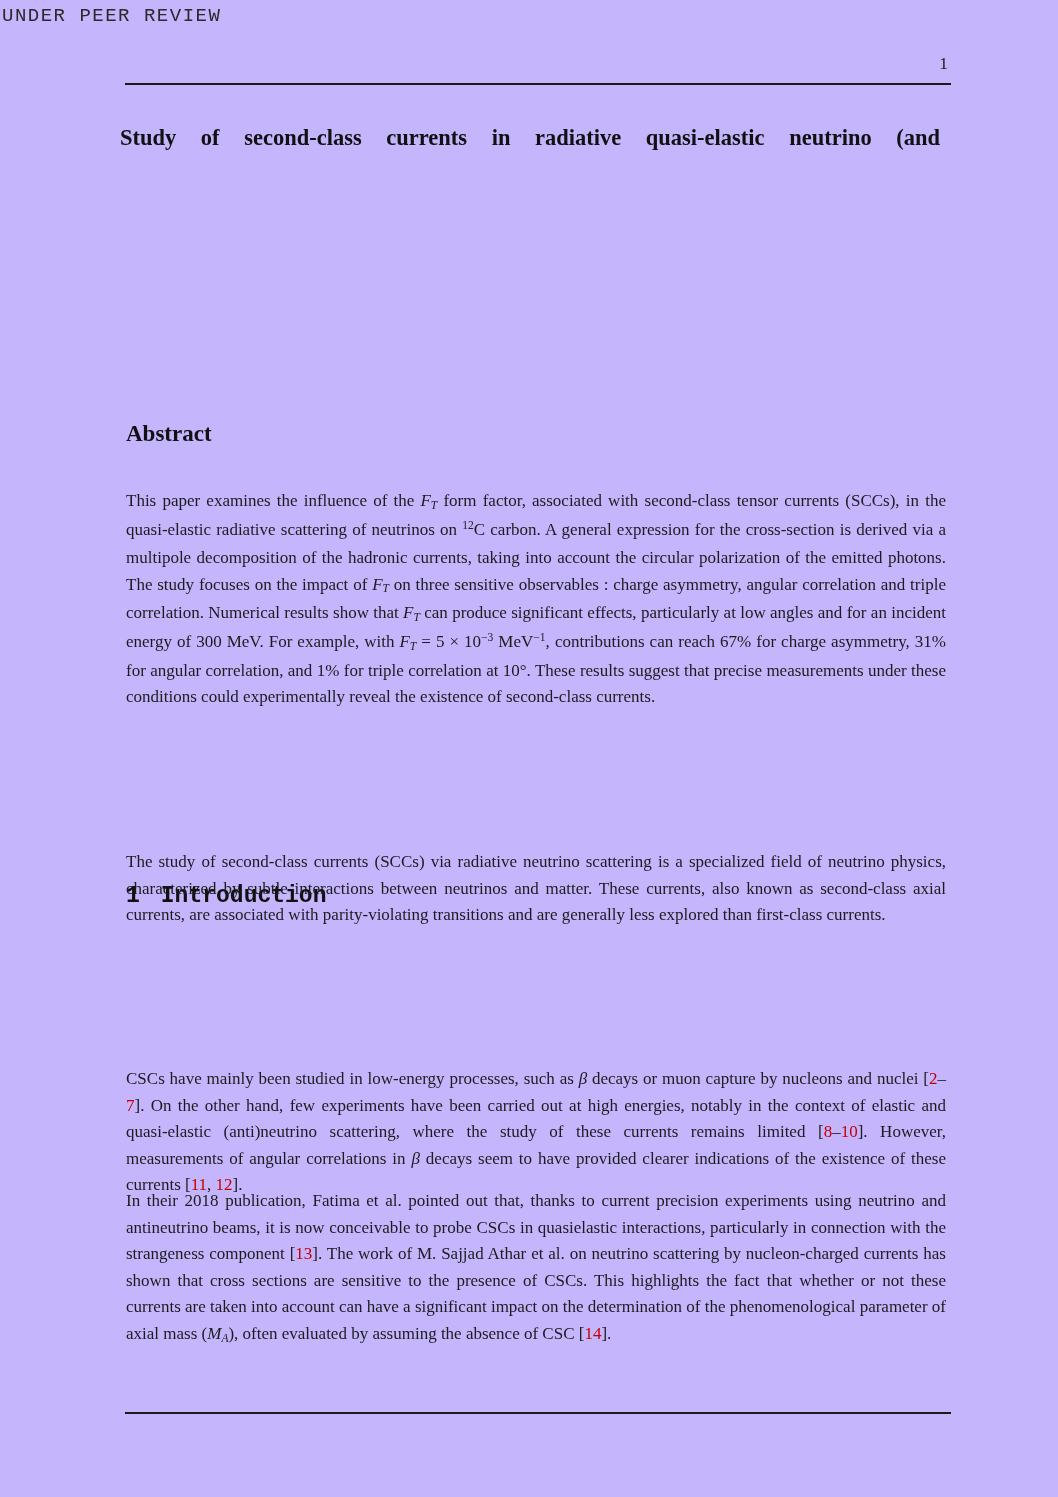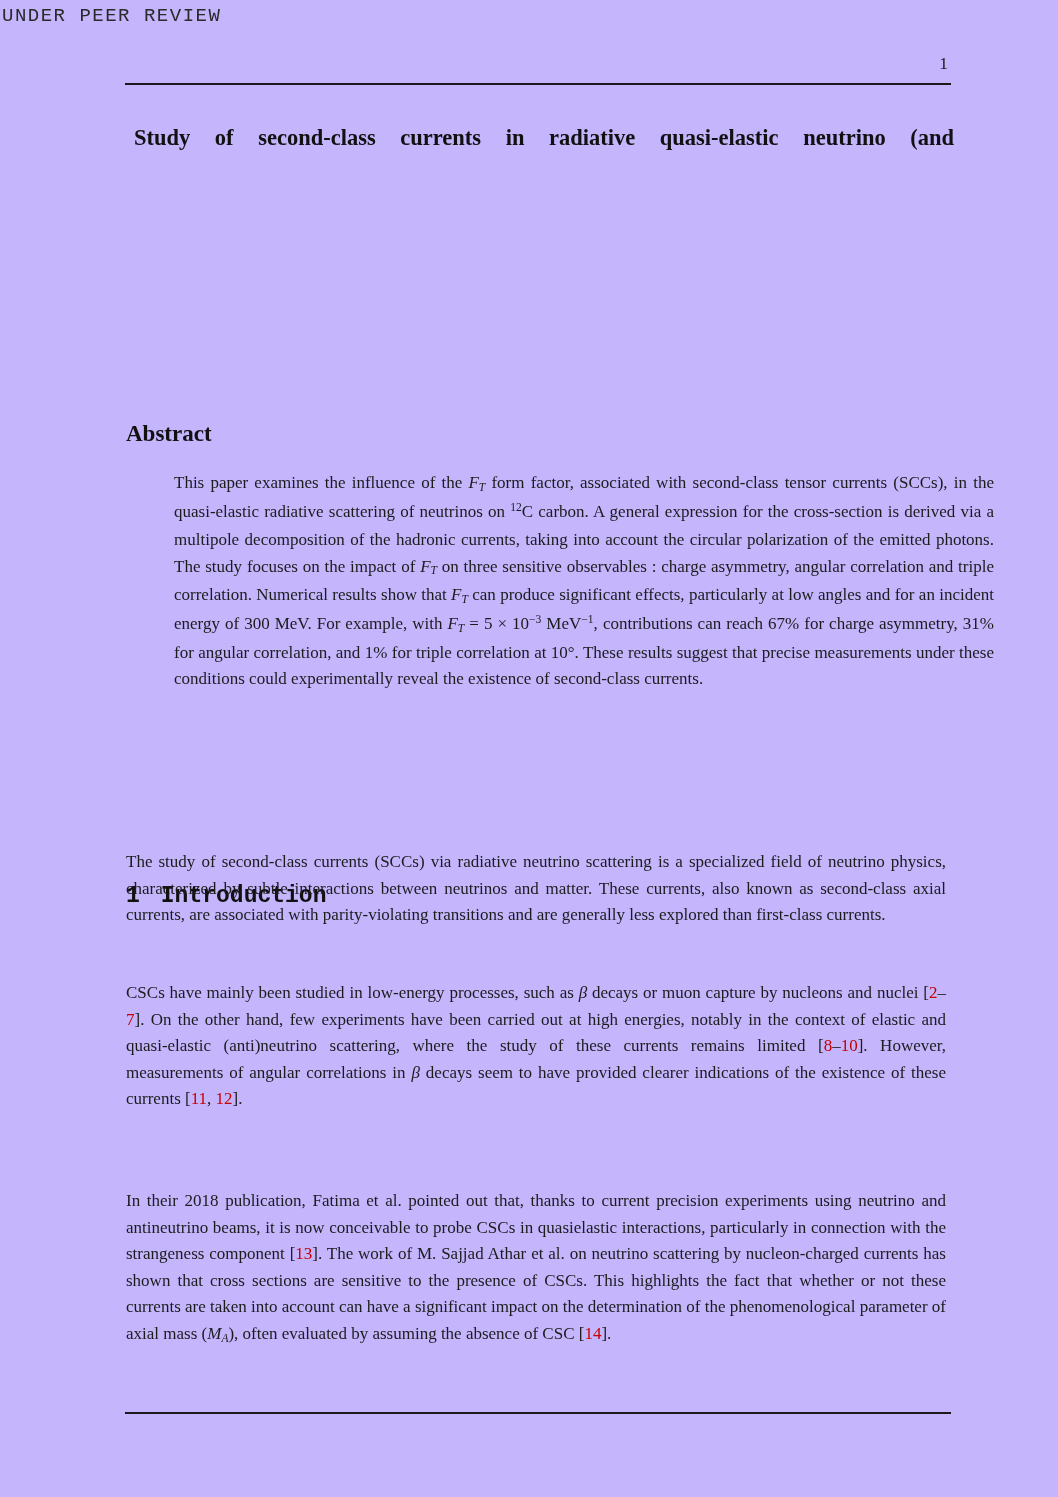--- a/index.html
+++ b/index.html
@@ -20,40 +20,40 @@
   .page-number{
     position:absolute;left:126px;top:53px;width:822px;
     text-align:right;font-size:17.5px;color:#1c1c1c;
   }
   .rule{
     position:absolute;left:125px;width:826px;height:2px;background:#1a1a1a;
   }
   .head-rule{top:83px;}
   .foot-rule{top:1412px;}
   .title{
-    position:absolute;left:134px;top:120px;width:820px;
+    position:absolute;left:120px;top:120px;width:820px;
     font-size:22.5px;font-weight:bold;line-height:36px;color:#111;
   }
   .title-line-1{text-align:justify;text-align-last:justify;}
   .heading{
     position:absolute;left:126px;
     font-size:23px;font-weight:bold;color:#111;line-height:30px;
   }
   .abstract-heading{top:419px;}
   .section-heading{top:881px;font-family:Liberation Mono, monospace;}
   .section-num{display:inline-block;margin-right:21px;}
   .para{
     position:absolute;left:126px;width:820px;
     font-size:17px;line-height:26.6px;
     text-align:justify;color:#1c1c1c;
   }
-  .abstract-body{top:470px;margin-left:48px;}
+  .abstract-body{top:488px;}
   .keywords{top:749px;}
   .intro-p1{top:849px;}
-  .intro-p2{top:980px;}
+  .intro-p2{top:1066px;}
   .intro-p3{top:1188px;}
   
   .run-i{font-style:italic;}
   .run-b{font-weight:bold;}
   .run-cite{color:var(--cite,#c40000);}
   .run-sup{font-size:68%;position:relative;top:-0.5em;}
   .run-isub{font-style:italic;font-size:68%;position:relative;top:0.22em;}
 </style>
 </head>
 <body>

